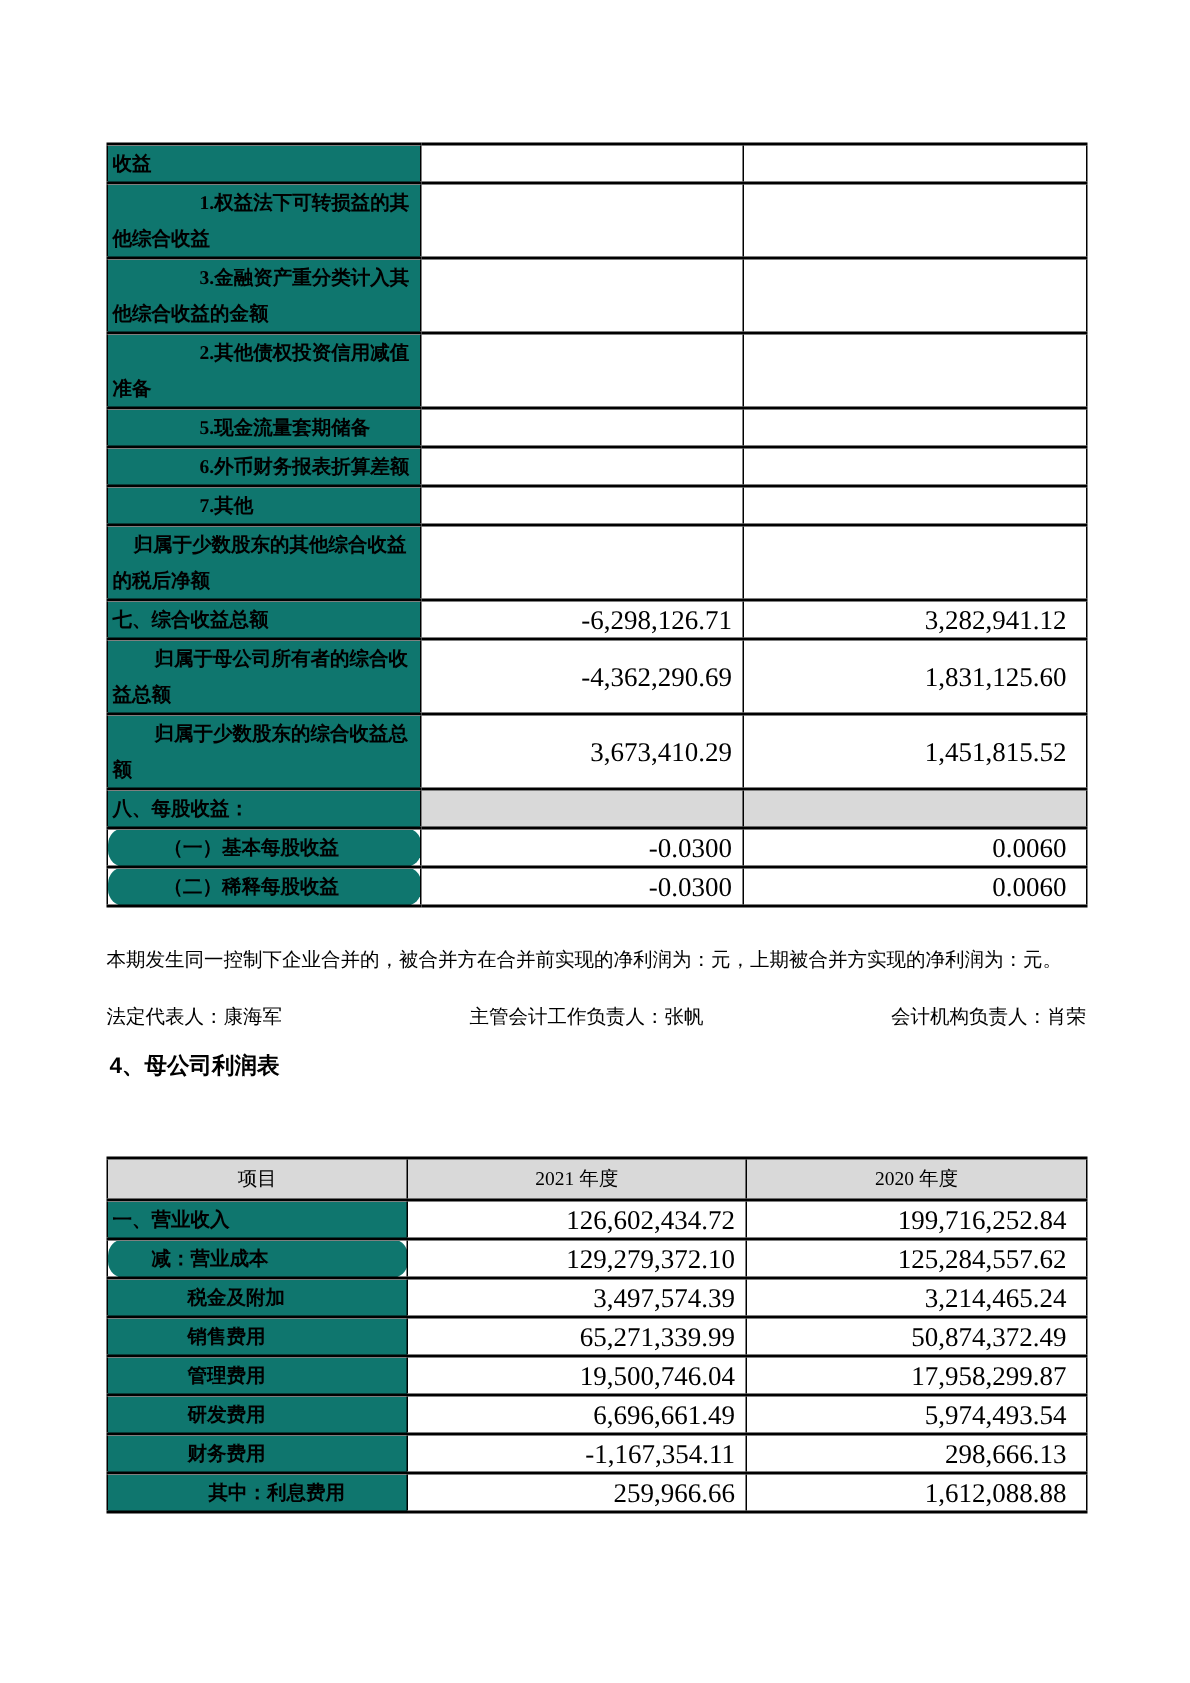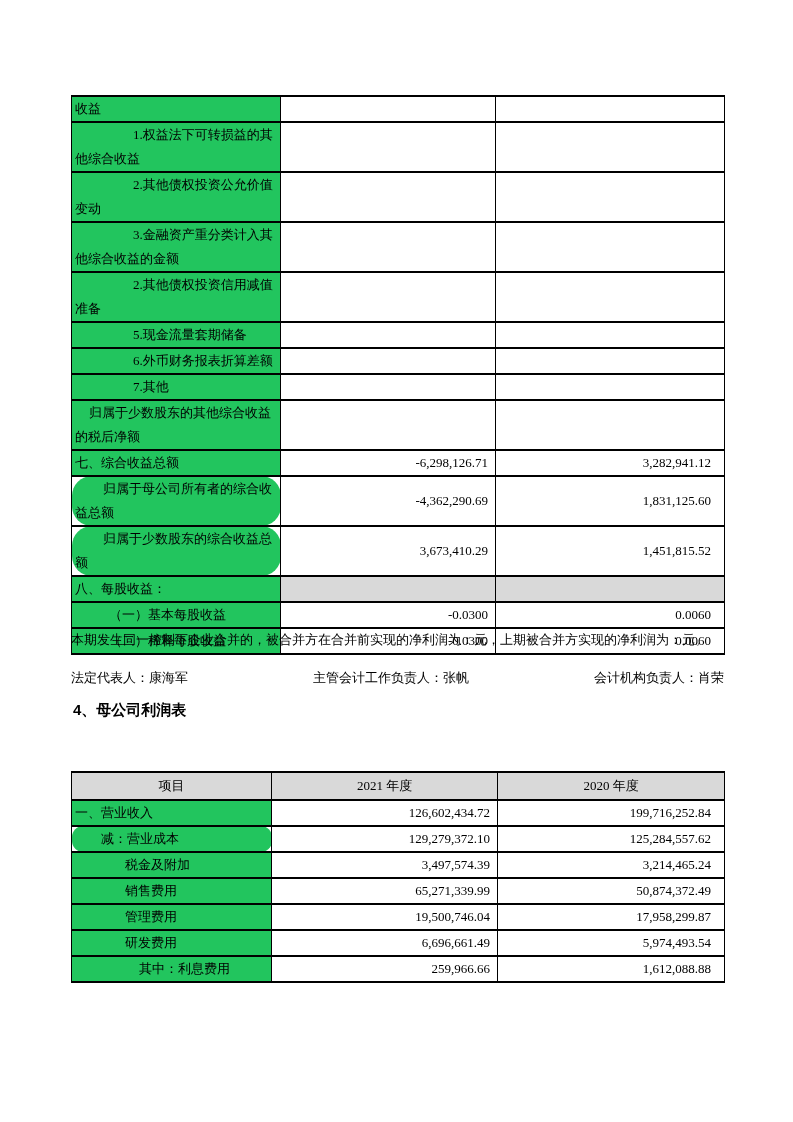--- a/index.html
+++ b/index.html
@@ -31,31 +31,31 @@
     overflow: hidden;
   }
   .t1 { position: absolute; top: 95px; left: 71px; }
   .t2 { position: absolute; top: 771px; left: 71px; }
 
   tr.h1 { height: 25px; }
   tr.h2 { height: 49px; margin-left: 24px; }
   .t2 tr { height: 26px; margin-left: 19px; }
   .t2 tr.hdr { height: 28px; }
 
-  td.lab { background: #22c55e; text-align: left; }
-  td.val { text-align: right; padding-right: 7px; font-size: 13px; }
+  td.lab { background: #0f766e; text-align: left; font-weight: bold; }
+  td.val { text-align: right; padding-right: 7px; font-size: 18px; }
   td.val3 { padding-right: 13px; }
   td.shade { background: #d9d9d9; }
   th.hd { background: #d9d9d9; text-align: center; font-weight: normal; }
 
   
   .ti0 { text-indent: 0; }
   .ti1 { text-indent: 14px; }
-  .ti2 { text-indent: 28px; border-radius: 20px; }
-  .ti25 { text-indent: 34px; }
+  .ti2 { text-indent: 28px; }
+  .ti25 { text-indent: 34px; border-radius: 11px; }
   .ti4 { text-indent: 58px; }
   .t2i1 { text-indent: 26px; border-radius: 11px; }
   .t2i2 { text-indent: 50px; }
   .t2i3 { text-indent: 64px; }
 
   .note {
     position: absolute; top: 631px; left: 71px; width: 653px;
     font-size: 13px; line-height: 17px;
   }
   .sigs {
@@ -85,25 +85,20 @@
         <col style="width:229px">
       </colgroup>
     <tbody>
       <tr class="h1">
         <td class="lab ti0">收益</td>
         <td class="val"></td>
         <td class="val val3"></td>
       </tr>
       <tr class="h2">
         <td class="lab ti4">1.权益法下可转损益的其他综合收益</td>
-        <td class="val"></td>
-        <td class="val val3"></td>
-      </tr>
-      <tr class="h2">
-        <td class="lab ti4">2.其他债权投资公允价值变动</td>
         <td class="val"></td>
         <td class="val val3"></td>
       </tr>
       <tr class="h2">
         <td class="lab ti4">3.金融资产重分类计入其他综合收益的金额</td>
         <td class="val"></td>
         <td class="val val3"></td>
       </tr>
       <tr class="h2">
         <td class="lab ti4">2.其他债权投资信用减值准备</td>
@@ -211,20 +206,25 @@
         <td class="lab t2i2">管理费用</td>
         <td class="val">19,500,746.04</td>
         <td class="val val3">17,958,299.87</td>
       </tr>
       <tr>
         <td class="lab t2i2">研发费用</td>
         <td class="val">6,696,661.49</td>
         <td class="val val3">5,974,493.54</td>
       </tr>
       <tr>
+        <td class="lab t2i2">财务费用</td>
+        <td class="val">-1,167,354.11</td>
+        <td class="val val3">298,666.13</td>
+      </tr>
+      <tr>
         <td class="lab t2i3">其中：利息费用</td>
         <td class="val">259,966.66</td>
         <td class="val val3">1,612,088.88</td>
       </tr>
     </tbody>
   </table>
 
 </div>
 
 </body></html>

